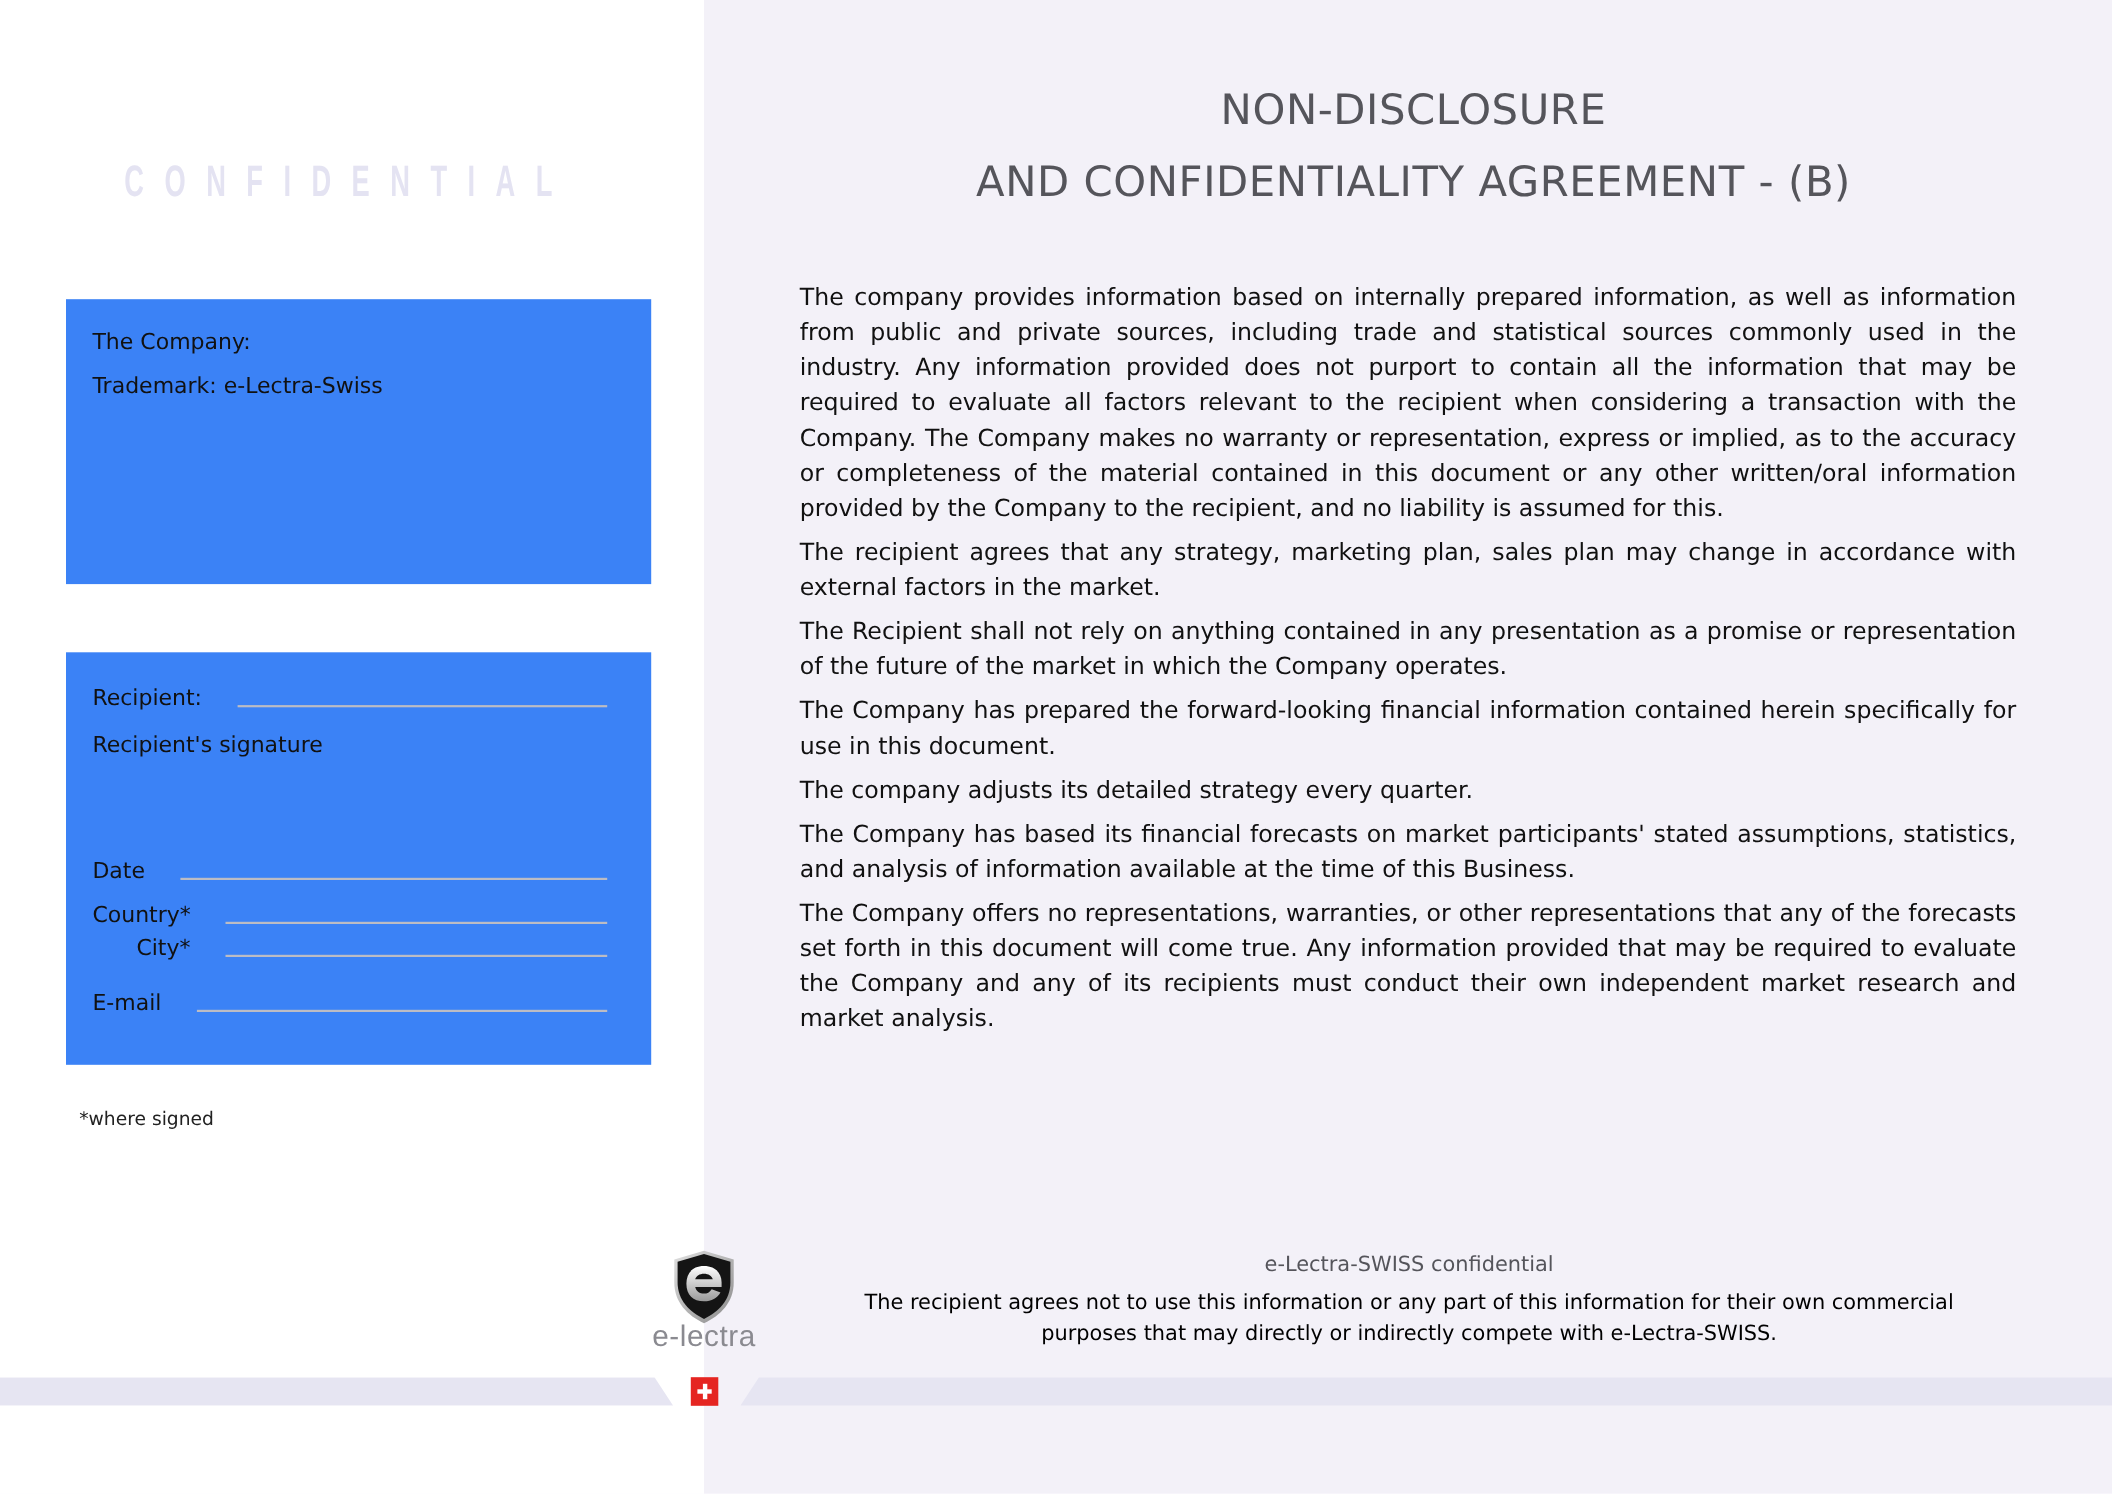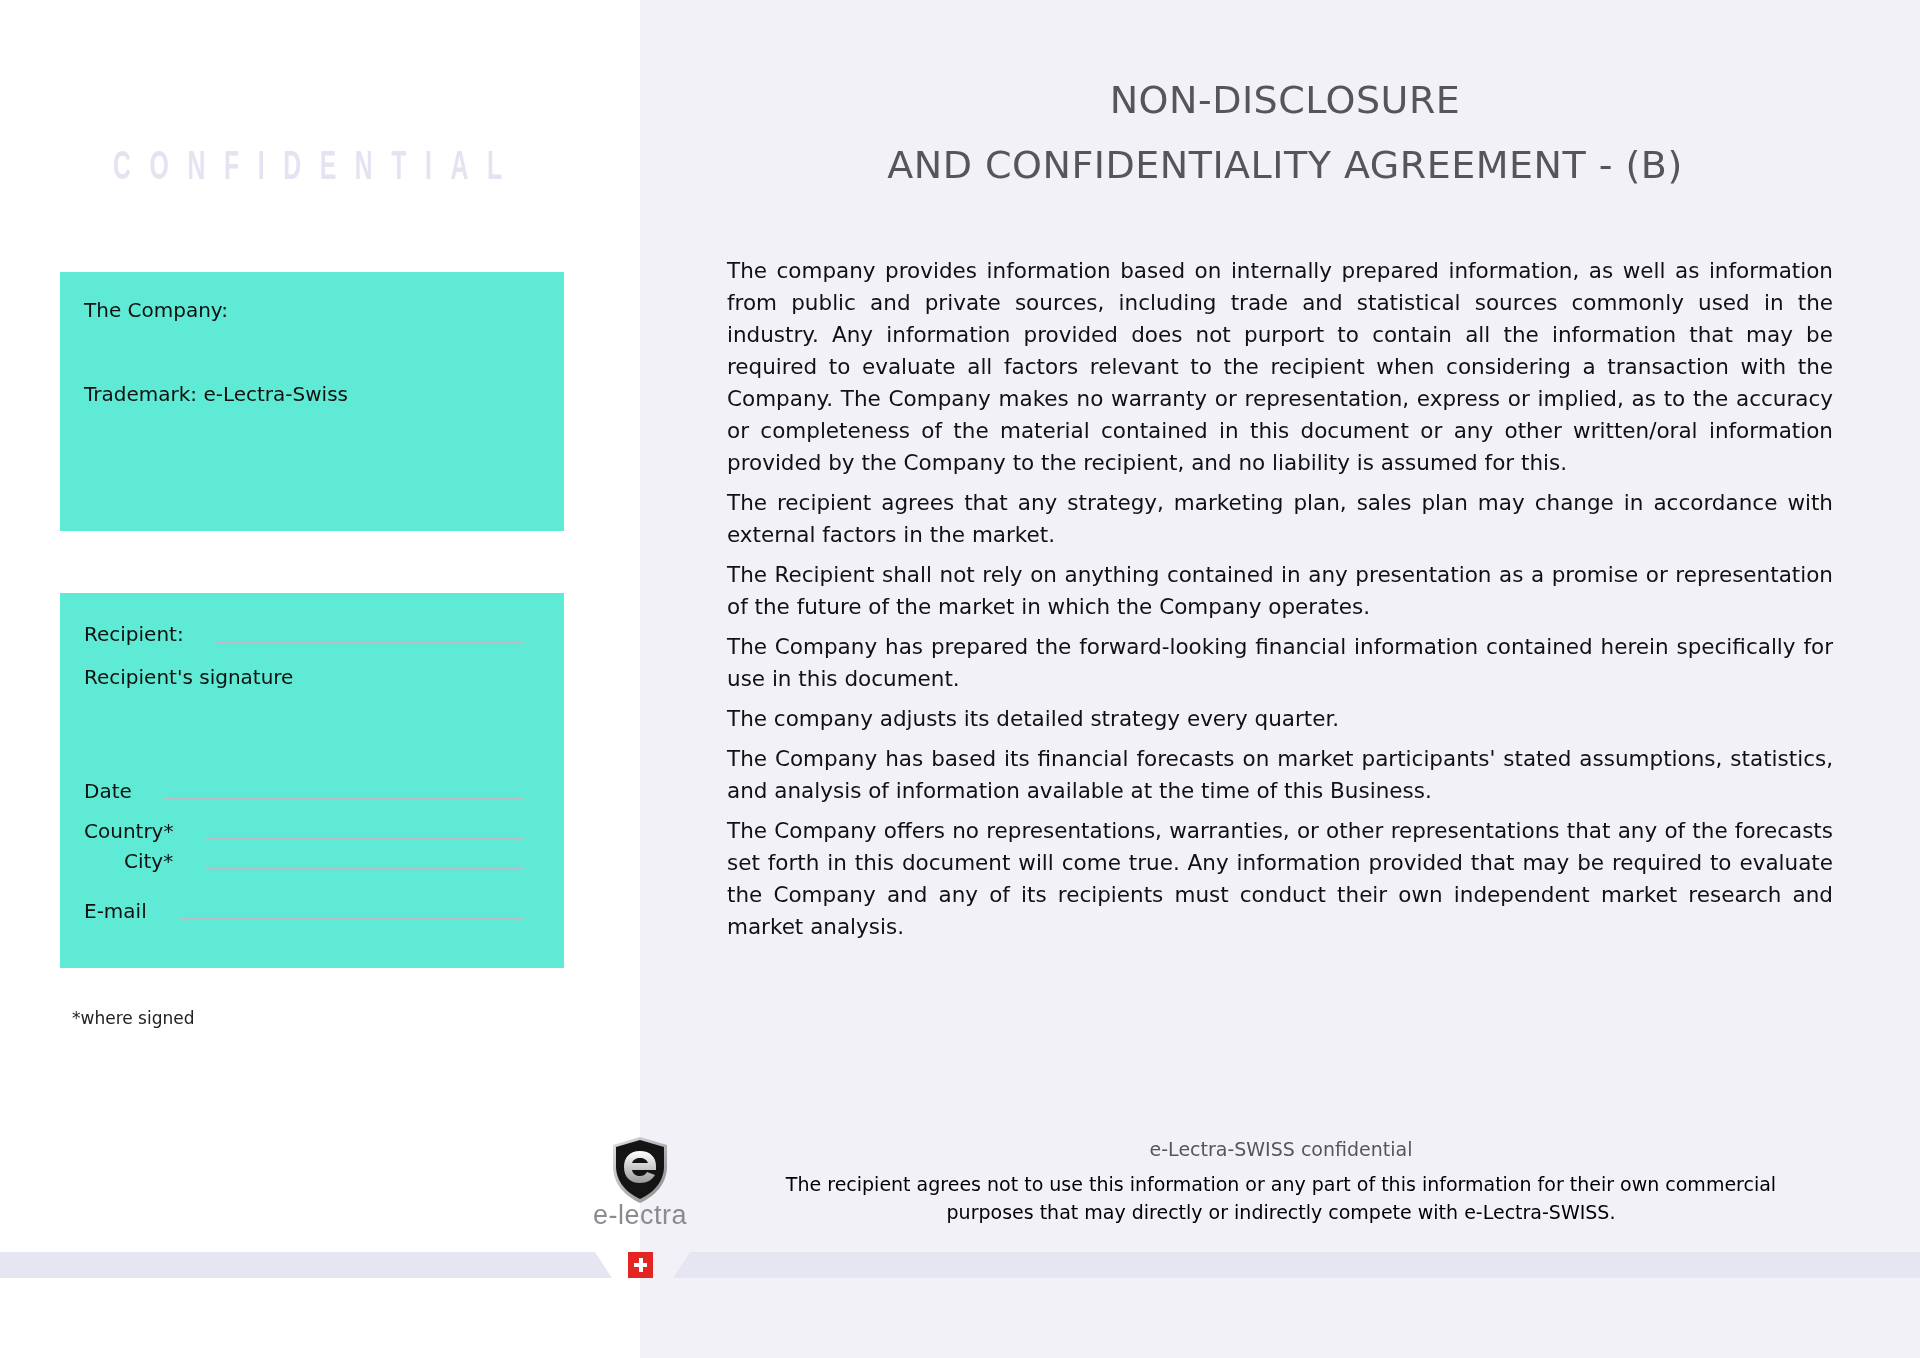--- a/index.html
+++ b/index.html
@@ -1,20 +1,20 @@
 <!DOCTYPE html>
 <html><head>
 <meta charset="utf-8">
 <style>
   html, body { margin:0; padding:0; }
   body { width:1920px; height:1358px; position:relative; overflow:hidden; background:#ffffff; font-family:"DejaVu Sans", sans-serif; color:#111; }
   .left-panel { position:absolute; left:0; top:0; width:640px; height:1358px; background:#ffffff; }
   .right-panel { position:absolute; left:640px; top:0; width:1280px; height:1358px; background:#f3f1f8; }
   .watermark { position:absolute; left:113px; top:143px; width:420px; font-family:"Liberation Sans", sans-serif; font-weight:bold; font-size:40px; letter-spacing:30px; color:#e4e3f2; transform:scaleX(0.62); transform-origin:left top; white-space:nowrap; }
-  .box { position:absolute; background:#5eead4; }
+  .box { position:absolute; background:#3b82f6;padding-left:28px; }
   .box.company { left:60px; top:272px; width:504px; height:259px; }
   .box.recipient { left:60px; top:593px; width:504px; height:375px; }
   .box .line-text { position:absolute; left:24px; font-size:20px; color:#111; white-space:nowrap; }
   .field { position:absolute; left:24px; right:40px; height:28px; display:flex; align-items:flex-end;gap:20px; }
   .field .lbl { font-size:20px; color:#111; white-space:nowrap; padding-right:12px; line-height:24px; }
   .field .rule { flex:1; border-bottom:2px solid #bcbcc4; margin-bottom:3px; height:0; }
   .footnote { position:absolute; left:72px; top:1008px; font-size:17px; color:#222; }
   .title { position:absolute; left:640px; width:1290px; text-align:center; color:#55555b; font-family:"DejaVu Sans", sans-serif; font-size:38px; letter-spacing:0.5px; }
   .title.l1 { top:78px; }
   .title.l2 { top:143px; }
@@ -34,21 +34,21 @@
 </head>
 <body>
 
 <div class="left-panel"></div>
 <div class="right-panel"></div>
 
 <div class="watermark">CONFIDENTIAL</div>
 
 <div class="box company">
   <div class="line-text" style="top:26px;">The Company:</div>
-  <div class="line-text" style="top:66px;margin-top:44px;">Trademark: e-Lectra-Swiss</div>
+  <div class="line-text" style="top:66px;">Trademark: e-Lectra-Swiss</div>
 </div>
 
 <div class="box recipient">
   <div class="field" style="top:25px;">
     <span class="lbl">Recipient:</span>
     <span class="rule"></span>
   </div>
   <div class="line-text" style="top:72px;">Recipient's signature</div>
   <div class="field" style="top:182px;">
     <span class="lbl">Date</span>

